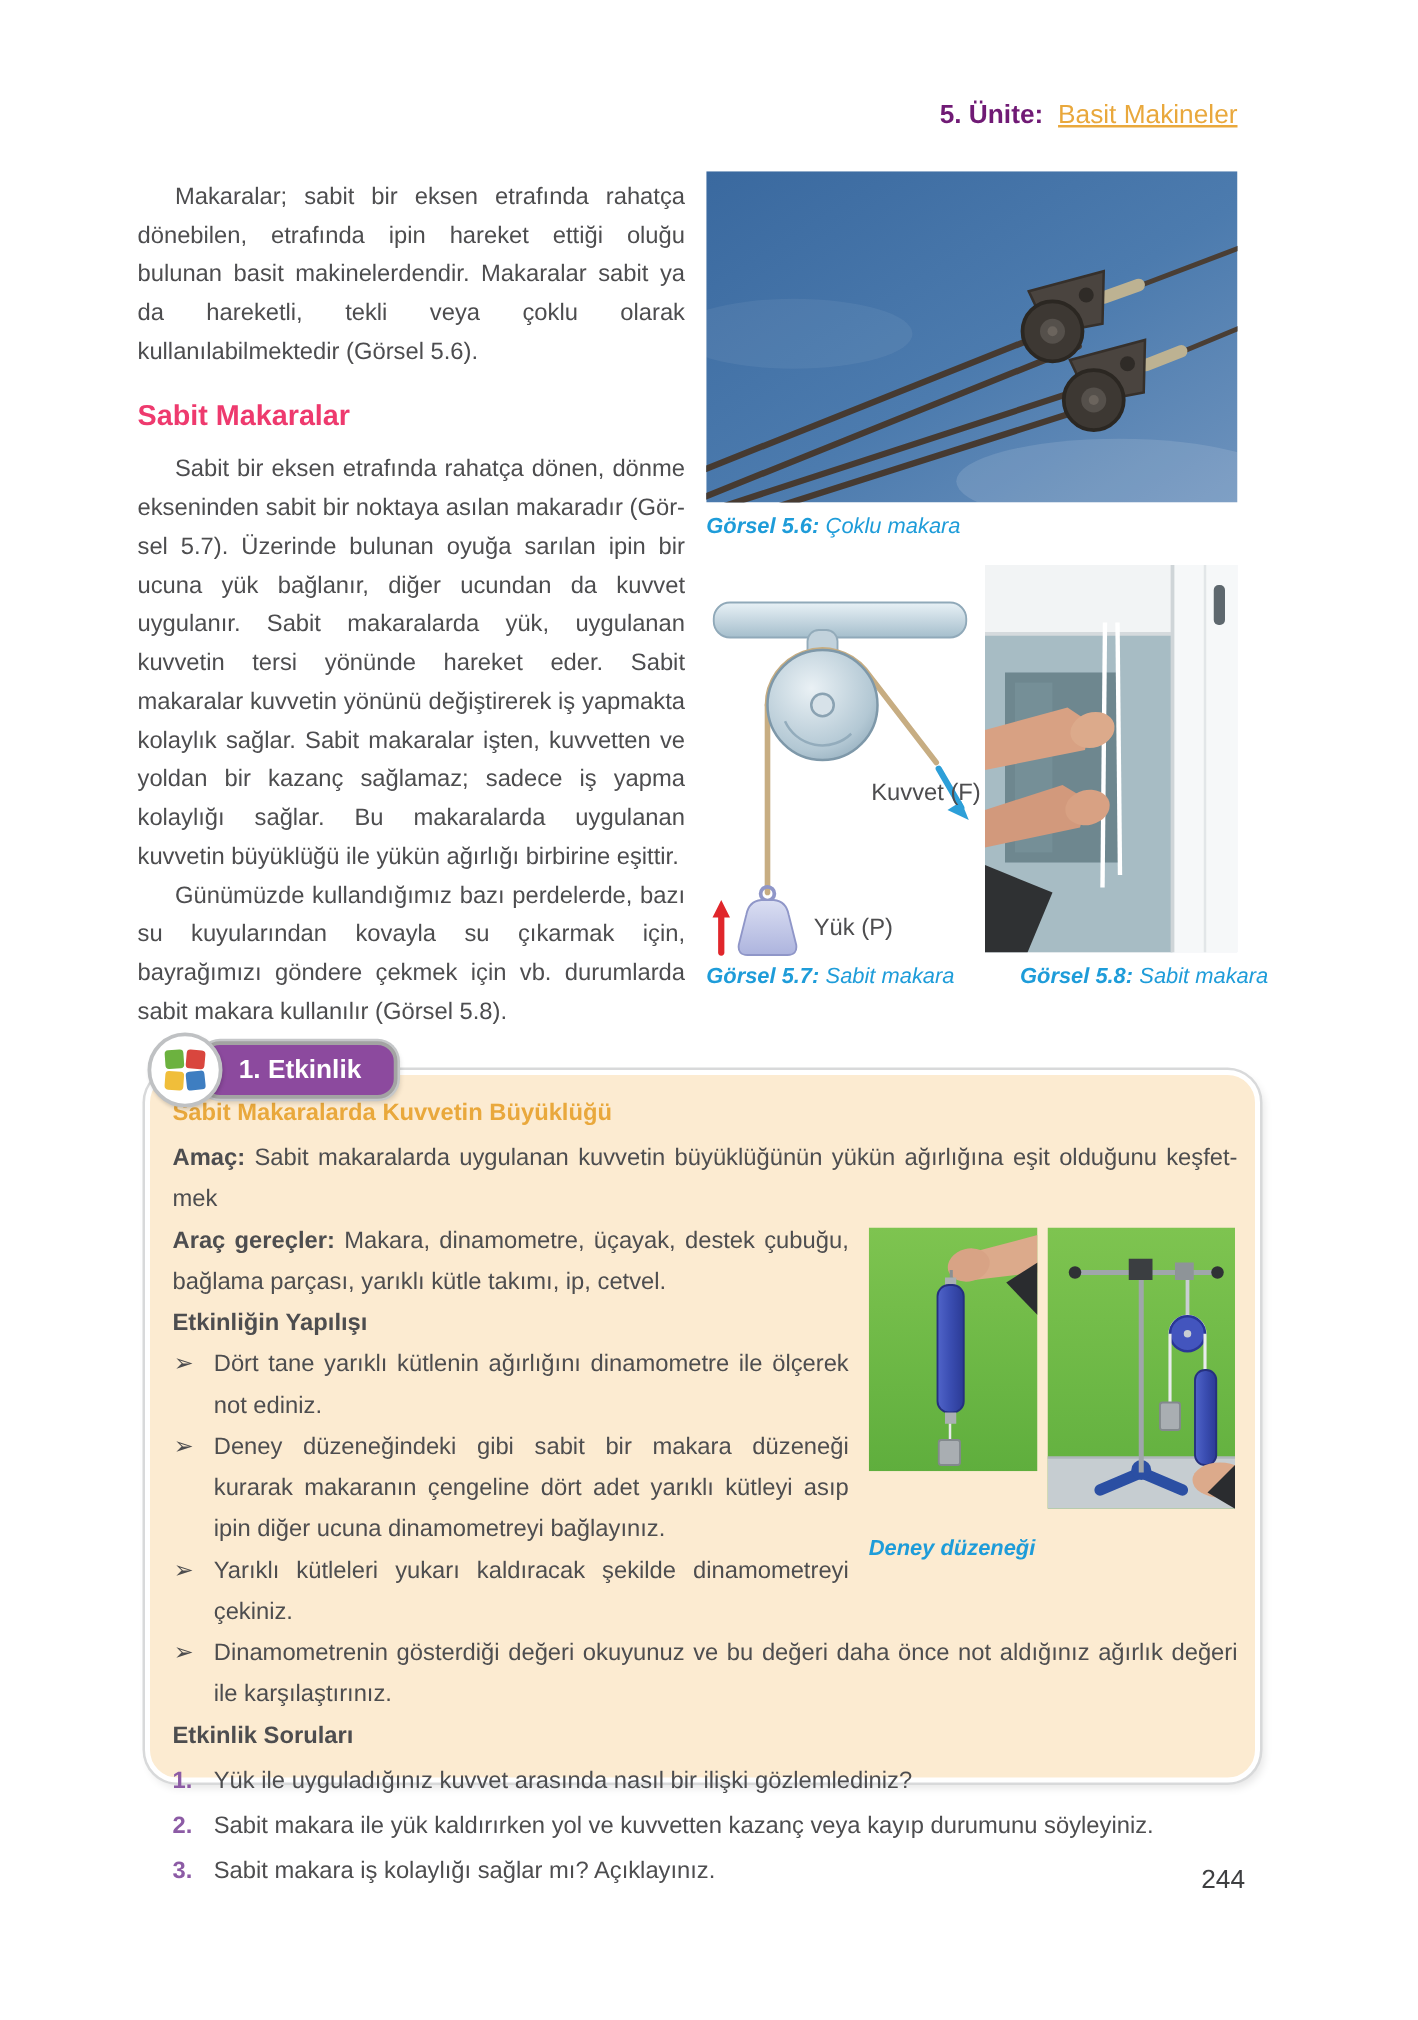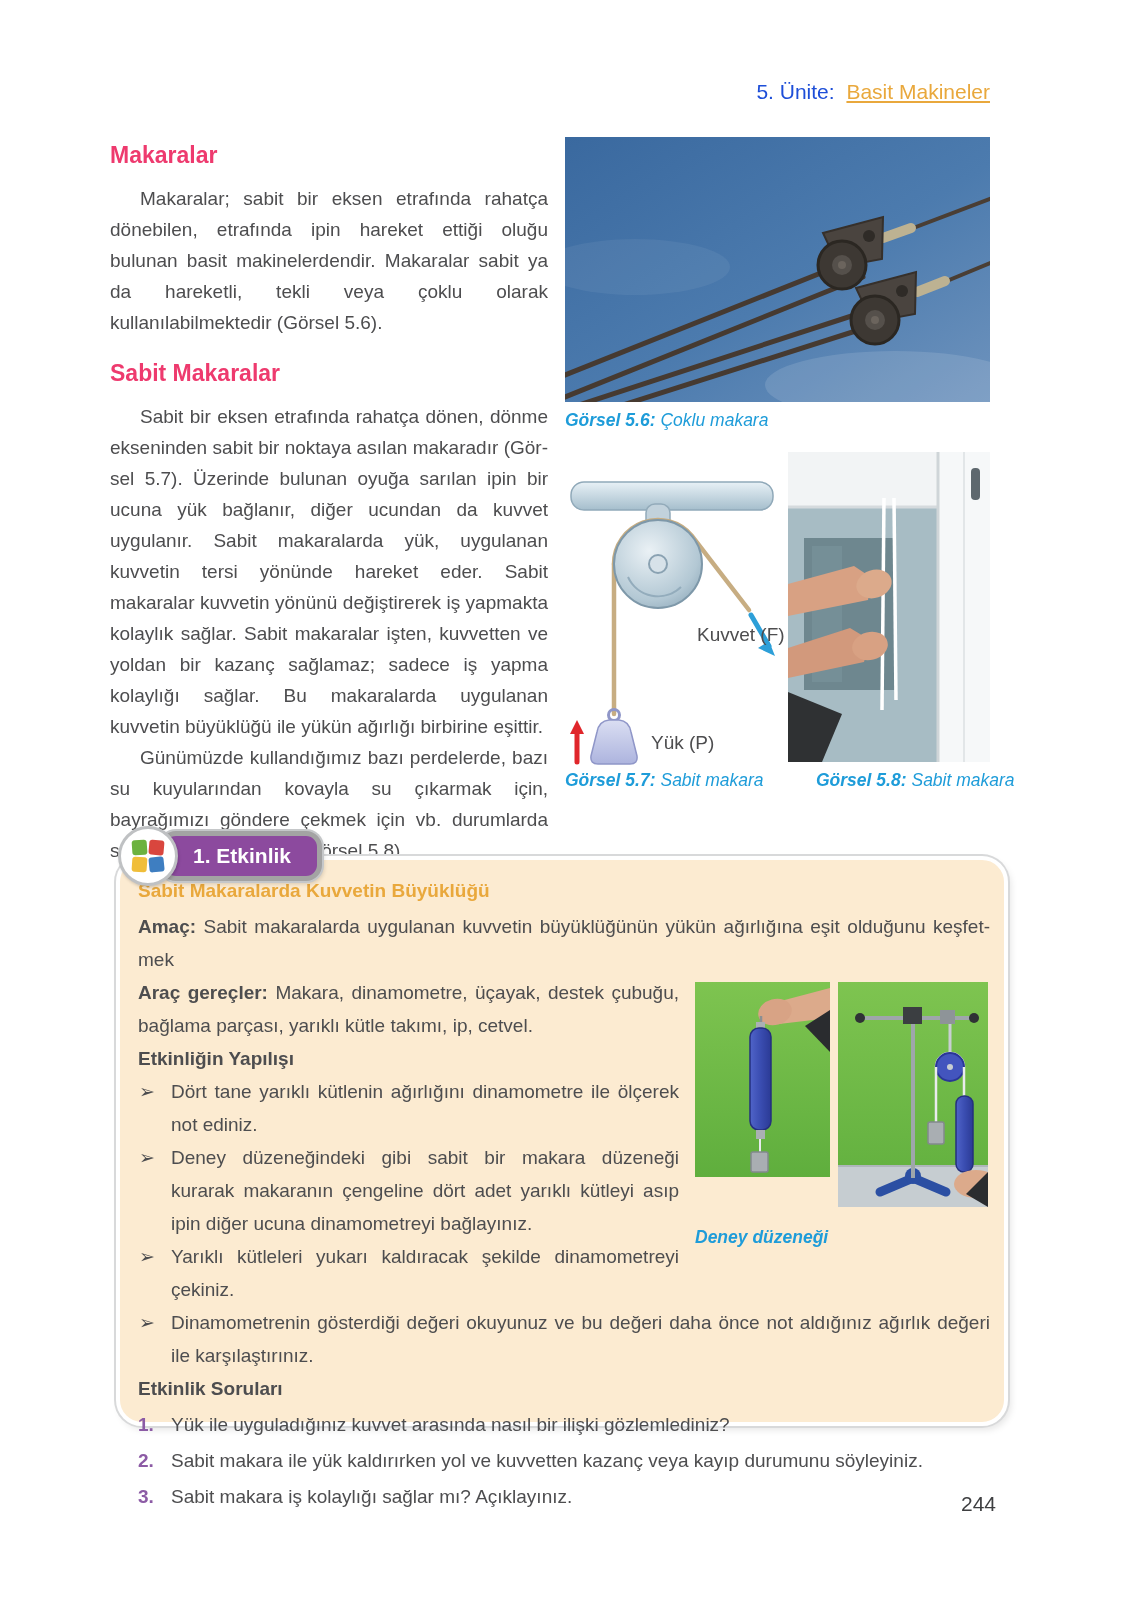--- a/index.html
+++ b/index.html
@@ -3,21 +3,21 @@
 <meta charset="utf-8">
 <style>
   * { margin:0; padding:0; box-sizing:border-box; }
   body { background:#ffffff; font-family:"Liberation Sans", sans-serif; }
   .page {
     position:relative; width:1134px; height:1616px; background:#ffffff;
     color:#4D4D4F; overflow:hidden;
   }
   
   .hdr { position:absolute; top:80px; right:144px; font-size:21px; }
-  .hdr .unit { color:#1d4ed8; font-weight:normal; }
+  .hdr .unit { color:#701a75; font-weight:bold; }
   .hdr .title { color:#E9A83C; font-weight:normal; margin-left:6px;text-decoration:underline; }
 
   
   .leftcol { position:absolute; left:110px; top:142px; width:438px; }
   .h-pink { color:#EE3A6E; font-size:23px; font-weight:bold; margin-bottom:14px; }
   .h-pink2 { margin-top:22px; }
   p.body {
     font-size:19px; line-height:31px; text-align:justify; text-indent:30px;
     color:#4D4D4F; hyphens:manual; -webkit-hyphens:manual;
   }
@@ -36,21 +36,21 @@
   }
   .badge { position:absolute; left:118px; top:826px; display:flex; align-items:center; z-index:3; }
   .badge-icon {
     width:60px; height:60px; border-radius:50%; background:#ffffff;
     border:3px solid #BFC1C3; display:flex; align-items:center; justify-content:center;
     box-shadow:1px 2px 3px rgba(0,0,0,0.15); z-index:2;
   }
   .badge-pill {
     margin-left:-18px; background:#8C4A9E; color:#ffffff; font-weight:bold;
     font-size:21px; padding:8px 26px 8px 28px; border-radius:16px;
-    border:5px solid #a3a3a3; box-shadow:0 0 0 2px #C5C7C9, 2px 3px 4px rgba(0,0,0,0.15);
+    border:3px solid #a3a3a3; box-shadow:0 0 0 2px #C5C7C9, 2px 3px 4px rgba(0,0,0,0.15);
     white-space:nowrap;
   }
   .act-content {
     position:absolute; left:138px; top:874px; width:852px; z-index:2;
     font-size:19px; line-height:33px; color:#4D4D4F;
   }
   .act-title { color:#E9A83C; font-weight:bold; margin-bottom:3px; }
   .act-p { text-align:justify; hyphens:manual; -webkit-hyphens:manual; }
   .act-sub { font-weight:bold; }
   .act-photos { float:right; width:295px; margin:6px 0 4px 16px; }
@@ -69,21 +69,20 @@
 <body>
 
 <div class="page">
 
   <div class="hdr">
     <span class="unit">5. Ünite:</span>
     <span class="title">Basit Makineler</span>
   </div>
 
   <div class="leftcol">
-    <div class="h-pink">Makaralar</div>
     <p class="body">Makaralar; sabit bir eksen etrafında rahatça döne­bilen, etrafında ipin hareket ettiği oluğu bulunan basit makinelerdendir. Makaralar sabit ya da hareketli, tekli veya çoklu olarak kullanılabilmektedir (Görsel 5.6).</p>
     <div class="h-pink h-pink2">Sabit Makaralar</div>
     <p class="body">Sabit bir eksen etrafında rahatça dönen, dönme ekseninden sabit bir noktaya asılan makaradır (Gör­sel 5.7). Üzerinde bulunan oyuğa sarılan ipin bir ucu­na yük bağlanır, diğer ucundan da kuvvet uygulanır. Sabit makaralarda yük, uygulanan kuvvetin tersi yönünde hareket eder. Sabit makaralar kuvvetin yö­nünü değiştirerek iş yapmakta kolaylık sağlar. Sabit makaralar işten, kuvvetten ve yoldan bir kazanç sağ­lamaz; sadece iş yapma kolaylığı sağlar. Bu makara­larda uygulanan kuvvetin büyüklüğü ile yükün ağırlığı birbirine eşittir.</p>
     <p class="body">Günümüzde kullandığımız bazı perdelerde, bazı su kuyularından kovayla su çıkarmak için, bayrağımı­zı göndere çekmek için vb. durumlarda sabit makara kullanılır (Görsel 5.8).</p>
   </div>
 
   <div class="fig" style="left:565px; top:137px; width:425px; height:265px;">
     <svg width="425" height="265" viewBox="0 0 425 265">
       <defs>
         <linearGradient id="sky" x1="0" y1="0" x2="1" y2="1">

